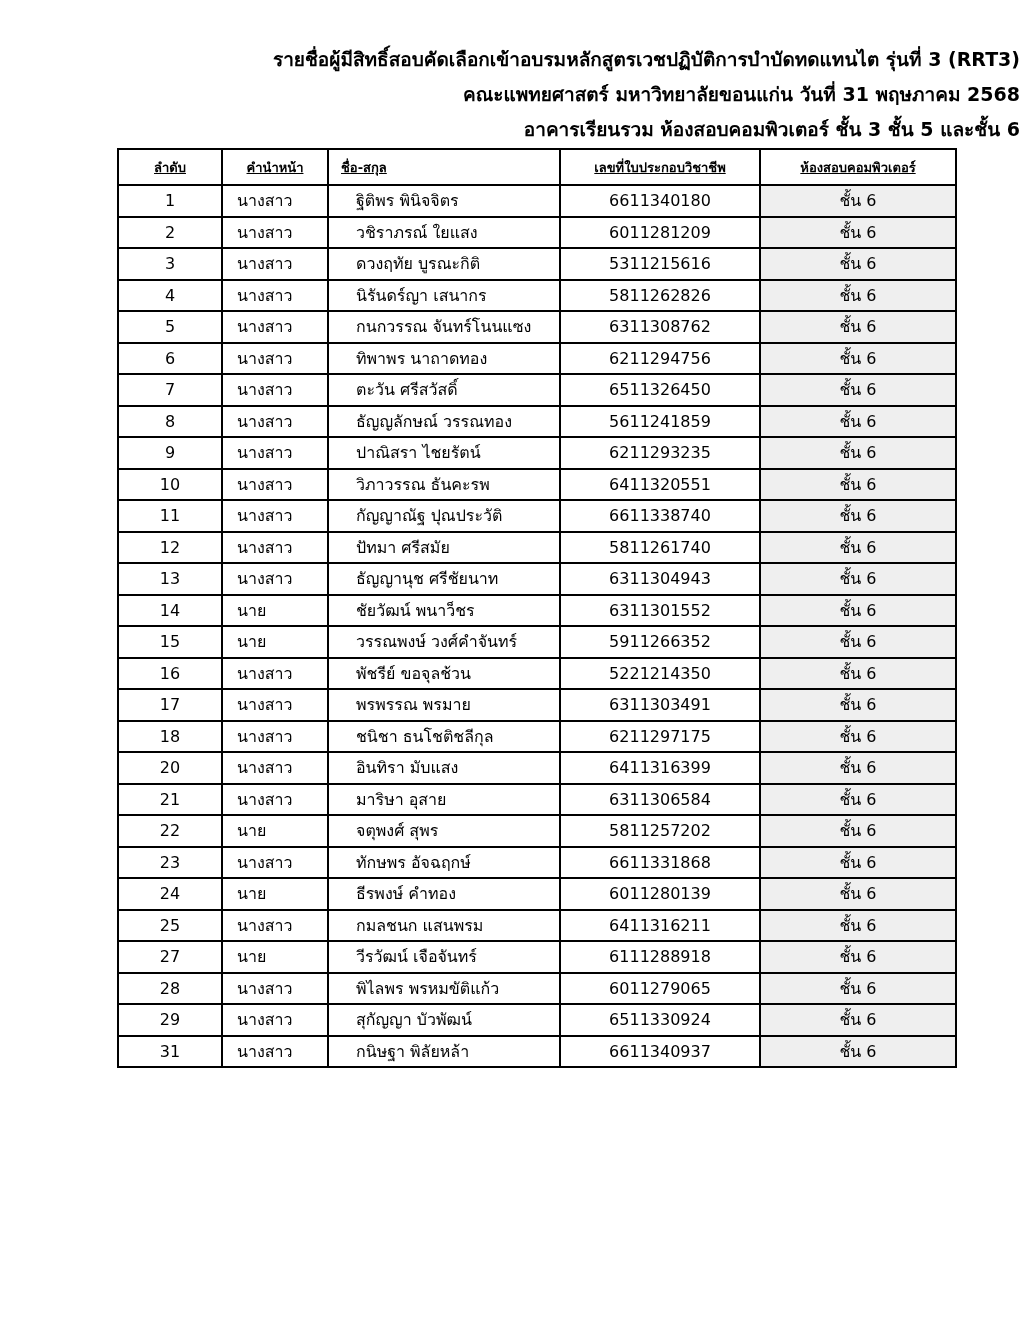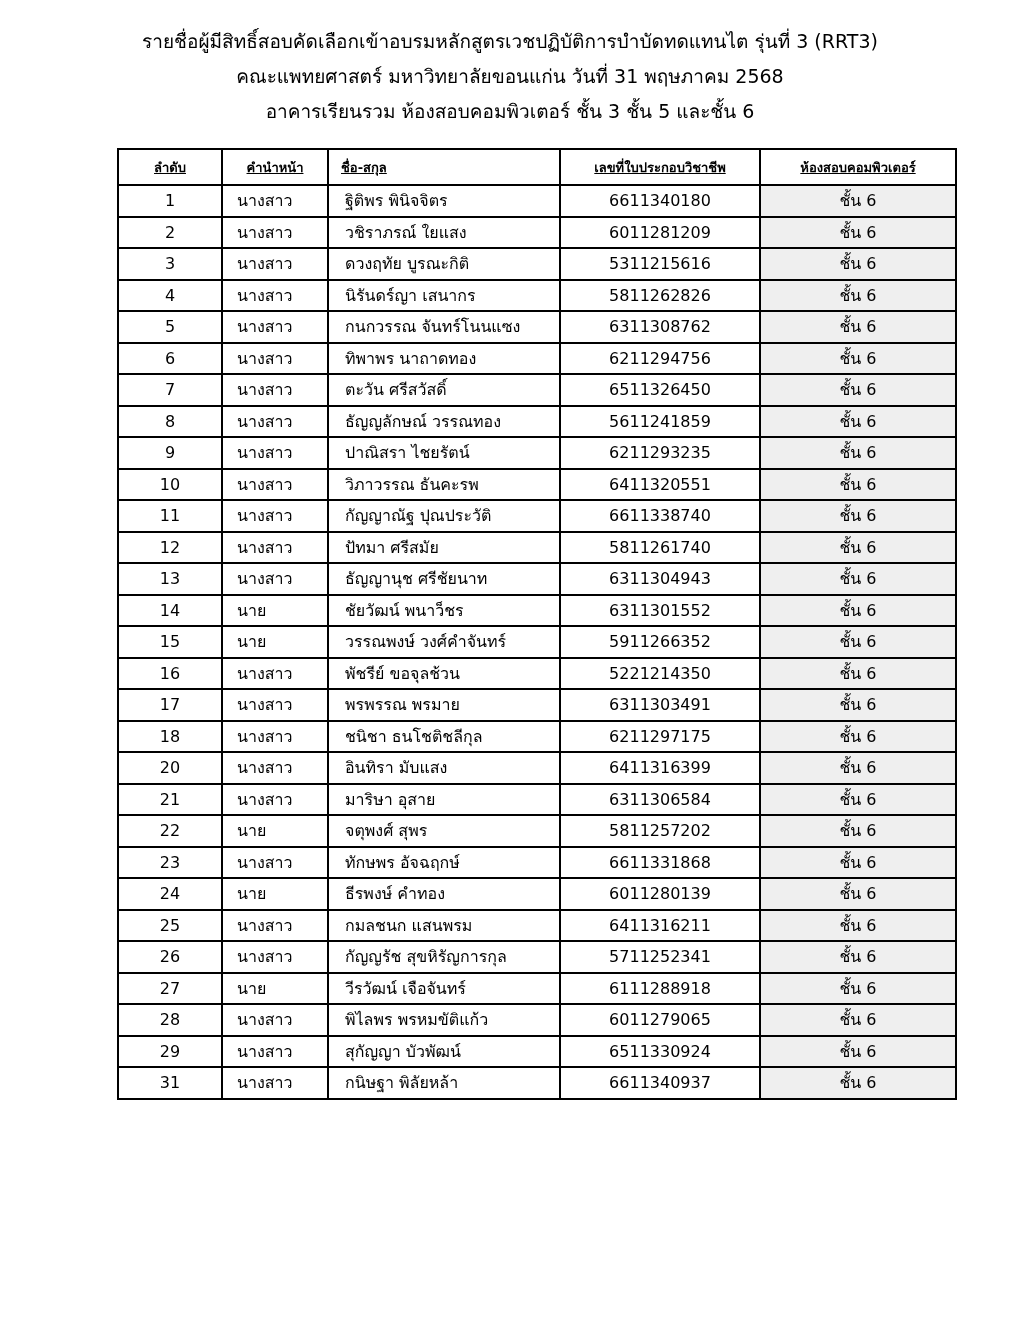--- a/index.html
+++ b/index.html
@@ -10,23 +10,23 @@
   .page {
     position: relative;
     width: 1020px;
     height: 1320px;
     background: #ffffff;
     font-family: "DejaVu Sans", "Liberation Sans", sans-serif;
     color: #000000;
     overflow: hidden;
   }
   .titles {
-    padding-top: 24px;
-    text-align: center;
-    font-weight: normal;
+    padding-top: 42px;
+    text-align: right;
+    font-weight: bold;
   }
   .title-line {
     font-size: 19px;
     line-height: 35px;
     white-space: nowrap;
   }
   table.roster {
     position: absolute;
     left: 117px;
     top: 148px;
@@ -59,21 +59,21 @@
     height: 29.5px;
     text-align: center;
     background: #ffffff;
   }
   table.roster tbody td.c-prefix {
     text-align: left;
     padding-left: 14px;
   }
   table.roster tbody td.c-name {
     text-align: left;
-    padding-left: 16px;
+    padding-left: 27px;
   }
   table.roster tbody td.c-room {
     background: #efefef;
   }
 </style>
 </head>
 <body>
 
 <div class="page">
 
@@ -287,27 +287,20 @@
     </tr>
 
     <tr>
       <td class="c-no">25</td>
       <td class="c-prefix">นางสาว</td>
       <td class="c-name">กมลชนก แสนพรม</td>
       <td class="c-license">6411316211</td>
       <td class="c-room" style="background: rgb(239, 239, 239);">ชั้น 6</td>
     </tr>
 
-    <tr>
-      <td class="c-no">26</td>
-      <td class="c-prefix">นางสาว</td>
-      <td class="c-name">กัญญรัช  สุขหิรัญการกุล</td>
-      <td class="c-license">5711252341</td>
-      <td class="c-room" style="background: rgb(239, 239, 239);">ชั้น 6</td>
-    </tr>
 
     <tr>
       <td class="c-no">27</td>
       <td class="c-prefix">นาย</td>
       <td class="c-name">วีรวัฒน์ เจือจันทร์</td>
       <td class="c-license">6111288918</td>
       <td class="c-room" style="background: rgb(239, 239, 239);">ชั้น 6</td>
     </tr>
 
     <tr>

